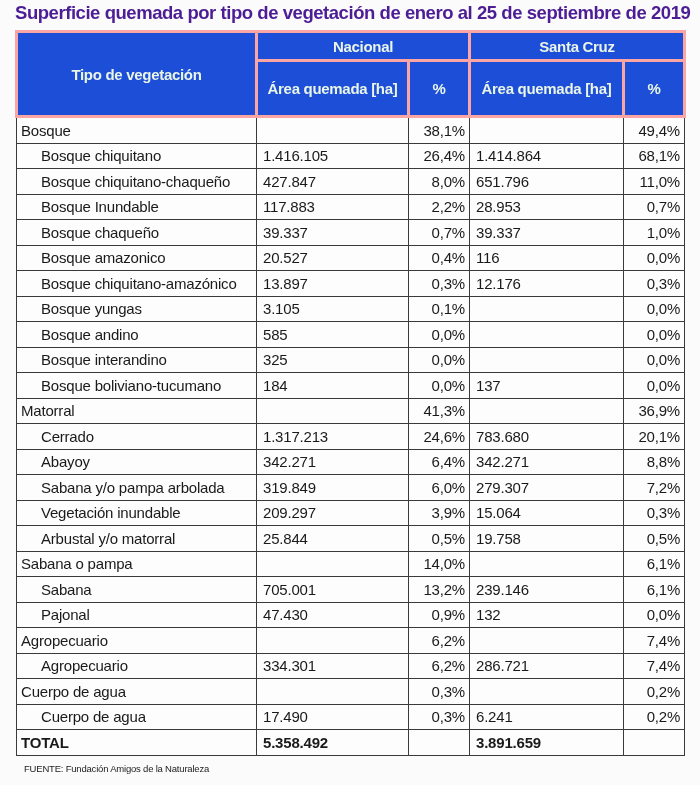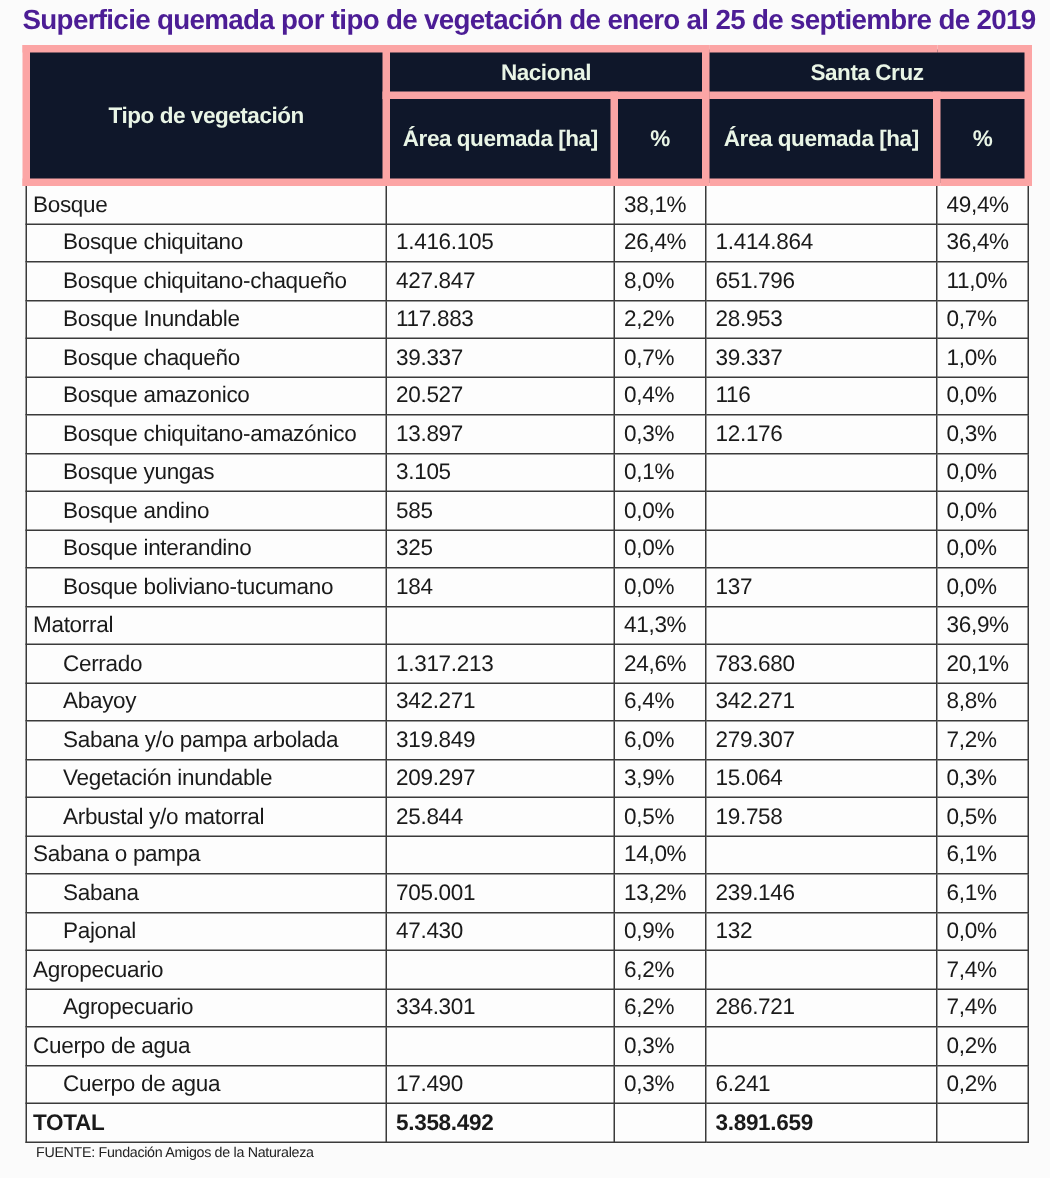--- a/index.html
+++ b/index.html
@@ -7,31 +7,31 @@
          font-family: "Liberation Sans", "DejaVu Sans", sans-serif; color: #1a1a1a; }
   .title { position: absolute; left: 15px; top: 2px; font-size: 18.5px; font-weight: bold;
            letter-spacing: -0.45px; white-space: nowrap; color: #4c1d95; }
   table.main { position: absolute; left: 15px; top: 30px; border-collapse: collapse;
                table-layout: fixed; width: 668px; }
   table.main col.c0 { width: 240px; }
   table.main col.c1 { width: 152px; }
   table.main col.c2 { width: 61px; }
   table.main col.c3 { width: 154px; }
   table.main col.c4 { width: 61px; }
-  th { background: #0f172a; color: #e9f5e6; font-weight: bold; font-size: 15px;
-       border: 5px solid #fca5a5; letter-spacing: -0.3px; padding: 0; }
+  th { background: #1d4ed8; color: #e9f5e6; font-weight: bold; font-size: 15px;
+       border: 3px solid #fca5a5; letter-spacing: -0.3px; padding: 0; }
   th.top { height: 26px; }
   th.sub { height: 53px; }
   th.lbl { height: 80px; margin-top: 48px; }
   td { border: 1px solid #3a3a3a; height: 24.5px; padding: 0 6px; font-size: 15px;
        letter-spacing: -0.2px; white-space: nowrap; background: #fdfdfd; }
   td.name { text-align: left; padding-left: 4px; }
   td.name.sub { padding-left: 24px; }
   td.num { text-align: left; padding-right: 6px; }
-  td.pct { padding-right: 4px; }
+  td.pct { text-align: right; padding-right: 4px; }
   tr.group td { font-weight: normal; }
   tr.total td { font-weight: bold; }
   .source { position: absolute; left: 24px; top: 763px; font-size: 9.5px; color: #222;
             letter-spacing: -0.2px; }
 </style>
 </head>
 <body>
 
 <div class="title">Superficie quemada por tipo de vegetación de enero al 25 de septiembre de 2019</div>
 
@@ -62,21 +62,21 @@
         <td class="num"></td>
         <td class="pct">38,1%</td>
         <td class="num"></td>
         <td class="pct">49,4%</td>
       </tr>
       <tr class="item">
         <td class="name sub">Bosque chiquitano</td>
         <td class="num">1.416.105</td>
         <td class="pct">26,4%</td>
         <td class="num">1.414.864</td>
-        <td class="pct">36,4%</td>
+        <td class="pct">68,1%</td>
       </tr>
       <tr class="item">
         <td class="name sub">Bosque chiquitano-chaqueño</td>
         <td class="num">427.847</td>
         <td class="pct">8,0%</td>
         <td class="num">651.796</td>
         <td class="pct">11,0%</td>
       </tr>
       <tr class="item">
         <td class="name sub">Bosque Inundable</td>

